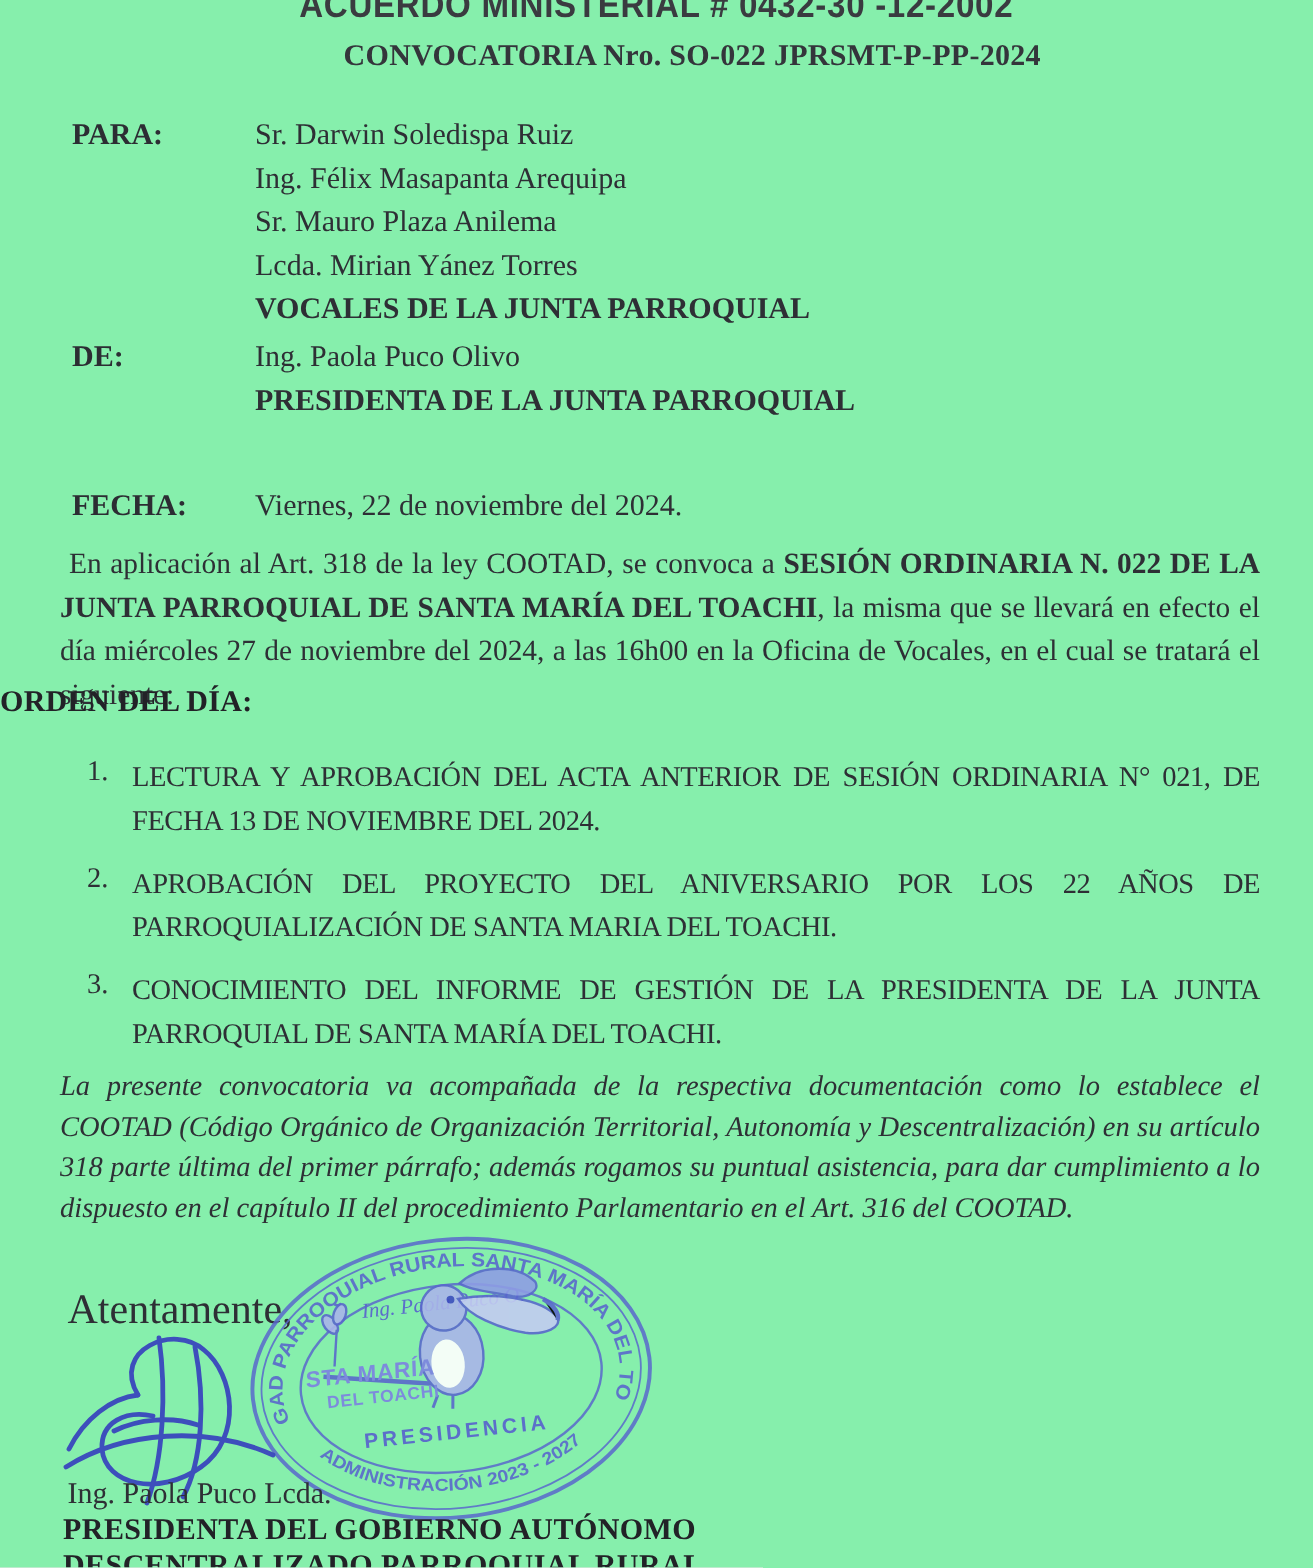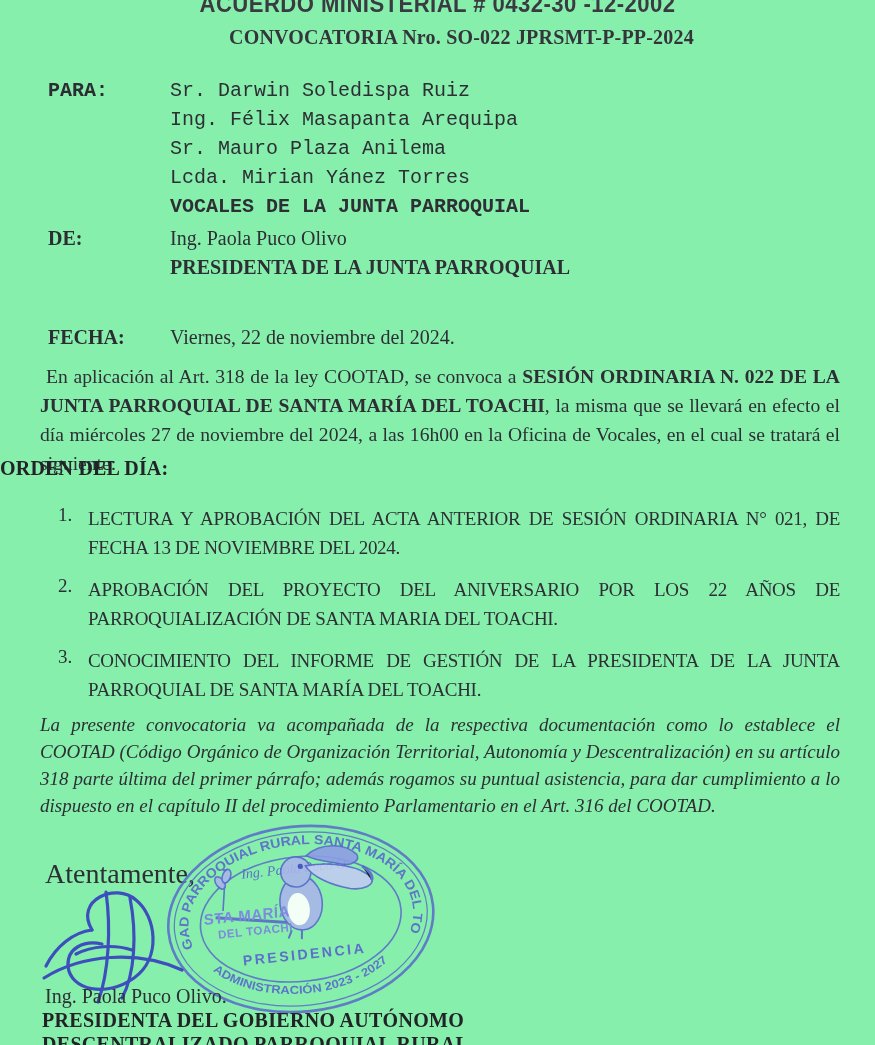--- a/index.html
+++ b/index.html
@@ -24,21 +24,21 @@
   }
   .hdr2{
     top:26px;left:0;width:875px;
     font-weight:bold;font-size:20px;color:#34353b;
     text-align:center;letter-spacing:.2px;padding-left:24px;
   }
 
   .meta-row{display:flex;line-height:29px;font-size:20px;}
   .meta-label{width:122px;font-weight:bold;flex:0 0 122px;color:#2c2d33;}
   .meta-value{flex:1;}
-  .recips{top:76px;left:48px;width:790px;font-family:Liberation Mono, monospace;}
+  .recips{top:76px;left:48px;width:790px;}
   .sender{top:224px;left:48px;width:790px;}
   .subjrow{top:296px;left:48px;width:800px;}
   .daterow{top:323px;left:48px;width:800px;}
   .cond{font-size:19px;letter-spacing:-0.4px;}
 
   .bodypara{
     top:362px;left:40px;width:800px;
     font-size:19.6px;line-height:29px;
     text-align:justify;text-indent:6px;color:#2e2f35;
   }
@@ -182,17 +182,17 @@
     <g stroke="#3a47bd" stroke-width="3.2" fill="none" stroke-linecap="round" opacity="0.95">
       <path d="M 6 86 C 16 66 34 52 52 50"></path>
       <path d="M 52 50 C 34 20 76 2 96 20 C 116 36 122 78 94 98 C 66 118 30 110 28 86 C 27 68 44 60 62 64"></path>
       <path d="M 66 12 C 71 48 69 92 58 122"></path>
       <path d="M 90 18 C 97 54 95 94 82 118"></path>
       <path d="M 4 98 C 42 74 98 70 142 90"></path>
       <path d="M 36 74 C 52 66 74 64 92 70"></path>
     </g>
   </svg>
 
-  <div class="abs signame">Ing. Paola Puco Olivo.</div>
+  <div class="abs signame">Ing. Paola Puco Lcda.</div>
   <div class="abs sigtitle1">PRESIDENTA DEL GOBIERNO AUTÓNOMO</div>
   <div class="abs sigtitle2">DESCENTRALIZADO PARROQUIAL RURAL</div>
 
 </div>
 
 </body></html>

